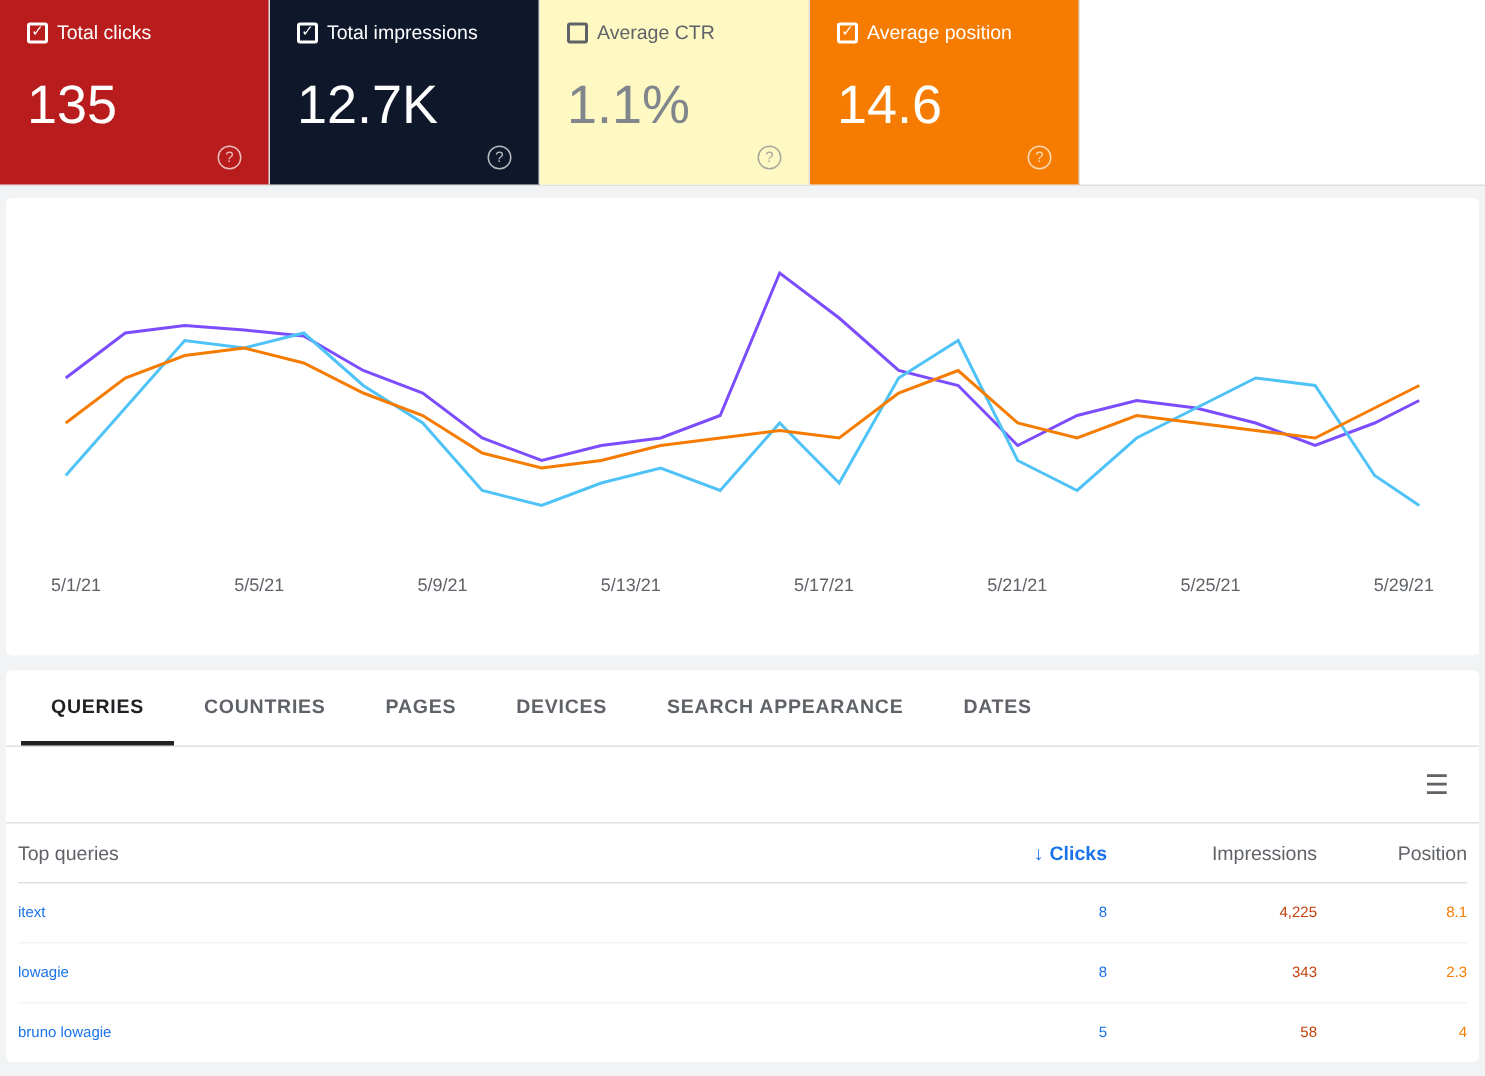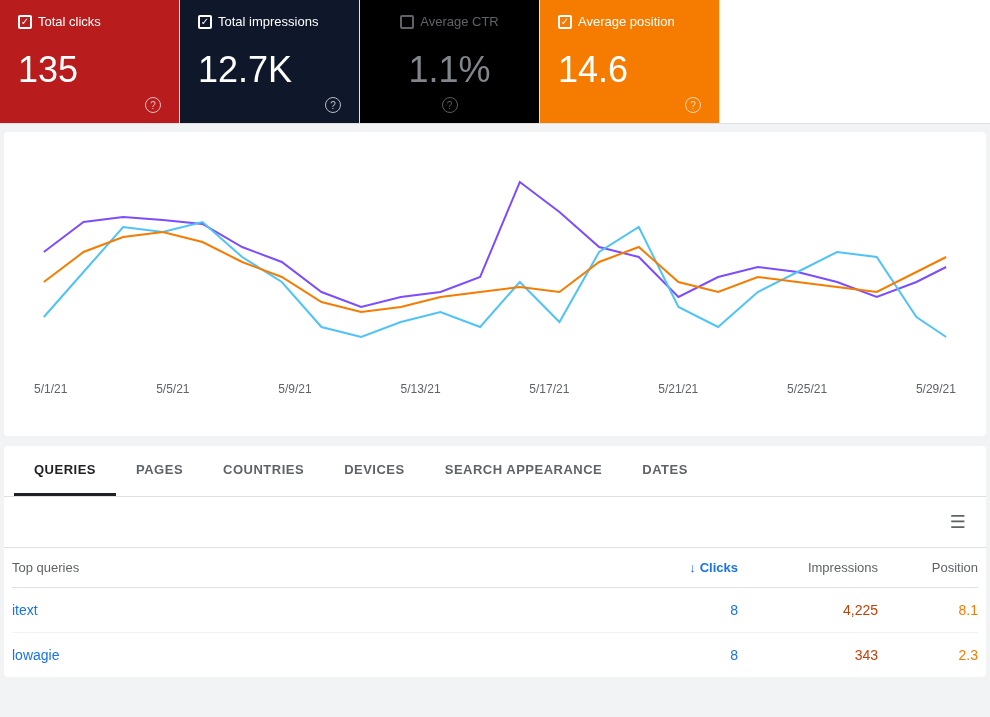--- a/index.html
+++ b/index.html
@@ -15,21 +15,21 @@
       display: flex;
       flex-direction: column;
       justify-content: space-between;
       padding: 14px 18px 10px 18px;
       position: relative;
       min-width: 180px;
       border-right: 1px solid #e0e0e0;
     }
     .metric.blue { background: #b91c1c; color: #fff; }
     .metric.purple { background: #0f172a; color: #fff; }
-    .metric.white { background: #000000; color: #5f6368; align-items: center; }
+    .metric.white { background: #fef9c3; color: #5f6368; }
     .metric.orange { background: #f57c00; color: #fff; }
     .metric-header { display: flex; align-items: center; gap: 6px; font-size: 13px; font-weight: 500; }
     .metric-header .check-icon { width: 14px; height: 14px; border: 2px solid currentColor; border-radius: 2px; display: inline-flex; align-items: center; justify-content: center; }
     .metric-header .check-icon.checked::after { content: '✓'; font-size: 10px; line-height: 1; }
     .metric.white .check-icon { border-color: #5f6368; }
     .metric-value { font-size: 36px; font-weight: 300; margin-top: 20px; }
     .metric.white .metric-value { color: #80868b; }
     .metric-footer { display: flex; justify-content: flex-end; margin-top: 6px; }
     .help-icon { width: 16px; height: 16px; border-radius: 50%; border: 1px solid currentColor; display: inline-flex; align-items: center; justify-content: center; font-size: 10px; opacity: 0.7; cursor: pointer; }
     .metric.white .help-icon { color: #80868b; }
@@ -94,21 +94,21 @@
     .col-query { flex: 1; }
     .col-clicks { width: 120px; text-align: right; display: flex; align-items: center; justify-content: flex-end; gap: 4px; color: #1a73e8; font-weight: 600; }
     .col-clicks .sort-icon { color: #1a73e8; }
     .col-impressions { width: 140px; text-align: right; }
     .col-position { width: 100px; text-align: right; }
     .table-row {
       display: flex;
       align-items: center;
       padding: 14px 0;
       border-bottom: 1px solid #f1f3f4;
-      font-size: 14px;
+      font-size: 10px;
     }
     .table-row:last-child { border-bottom: none; }
     .table-row .col-query { color: #1a73e8; }
     .table-row .col-clicks { color: #1a73e8; font-weight: 400; }
     .table-row .col-impressions { color: #c2410c; }
     .table-row .col-position { color: #f57c00; }
   </style>
 </head>
 <body>
 
@@ -250,22 +250,22 @@
     <span>5/17/21</span>
     <span>5/21/21</span>
     <span>5/25/21</span>
     <span>5/29/21</span>
   </div>
 </div>
 
 <div class="tabs-section">
   <div class="tabs-bar">
     <div class="tab active">QUERIES</div>
+    <div class="tab">COUNTRIES</div>
     <div class="tab">PAGES</div>
-    <div class="tab">COUNTRIES</div>
     <div class="tab">DEVICES</div>
     <div class="tab">SEARCH APPEARANCE</div>
     <div class="tab">DATES</div>
   </div>
 
   <div class="filter-row">
     <span class="filter-icon">☰</span>
   </div>
 
   <div class="table-area">
@@ -286,14 +286,20 @@
       <div class="col-position">8.1</div>
     </div>
 
     <div class="table-row">
       <div class="col-query">lowagie</div>
       <div class="col-clicks">8</div>
       <div class="col-impressions">343</div>
       <div class="col-position">2.3</div>
     </div>
 
+    <div class="table-row">
+      <div class="col-query">bruno lowagie</div>
+      <div class="col-clicks">5</div>
+      <div class="col-impressions">58</div>
+      <div class="col-position">4</div>
+    </div>
   </div>
 </div>
 
 </body></html>

